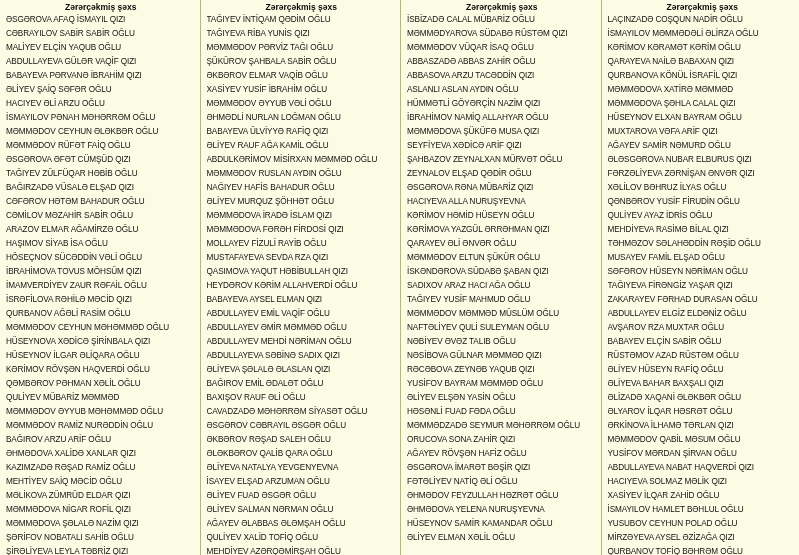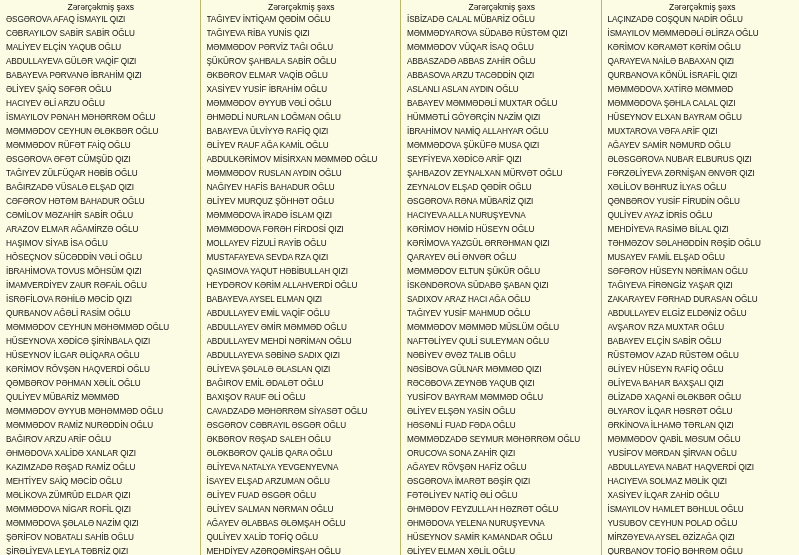--- a/index.html
+++ b/index.html
@@ -31,21 +31,21 @@
     flex-direction: column;
   }
   .column:last-child {
     border-right: none;
     padding-right: 2px;
   }
   .col-header {
     text-align: center;
     font-size: 8.5px;
     color: #0a0a0a;
-    font-weight: normal;
+    font-weight: bold;
     padding-bottom: 1px;
     letter-spacing: 0px;
     white-space: nowrap;
   }
   .names {
     list-style: none;
     margin: 0;
     padding: 0;
   }
   .names li {
@@ -157,21 +157,20 @@
 
   <div class="column">
     <div class="col-header">Zərərçəkmiş şəxs</div>
     <ul class="names">
       <li>İSBİZADƏ CALAL MÜBARİZ OĞLU</li>
       <li>MƏMMƏDYAROVA SÜDABƏ RÜSTƏM QIZI</li>
       <li>MƏMMƏDOV VÜQAR İSAQ OĞLU</li>
       <li>ABBASZADƏ ABBAS ZAHİR OĞLU</li>
       <li>ABBASOVA ARZU TACƏDDİN QIZI</li>
       <li>ASLANLI ASLAN AYDIN OĞLU</li>
-      <li>BABAYEV MƏMMƏDƏLİ MUXTAR OĞLU</li>
       <li>HÜMMƏTLİ GÖYƏRÇİN NAZİM QIZI</li>
       <li>İBRAHİMOV NAMİQ ALLAHYAR OĞLU</li>
       <li>MƏMMƏDOVA ŞÜKÜFƏ MUSA QIZI</li>
       <li>SEYFİYEVA XƏDİCƏ ARİF QIZI</li>
       <li>ŞAHBAZOV ZEYNALXAN MÜRVƏT OĞLU</li>
       <li>ZEYNALOV ELŞAD QƏDİR OĞLU</li>
       <li>ƏSGƏROVA RƏNA MÜBARİZ QIZI</li>
       <li>HACIYEVA ALLA NURUŞYEVNA</li>
       <li>KƏRİMOV HƏMİD HÜSEYN OĞLU</li>
       <li>KƏRİMOVA YAZGÜL ƏRRƏHMAN QIZI</li>

